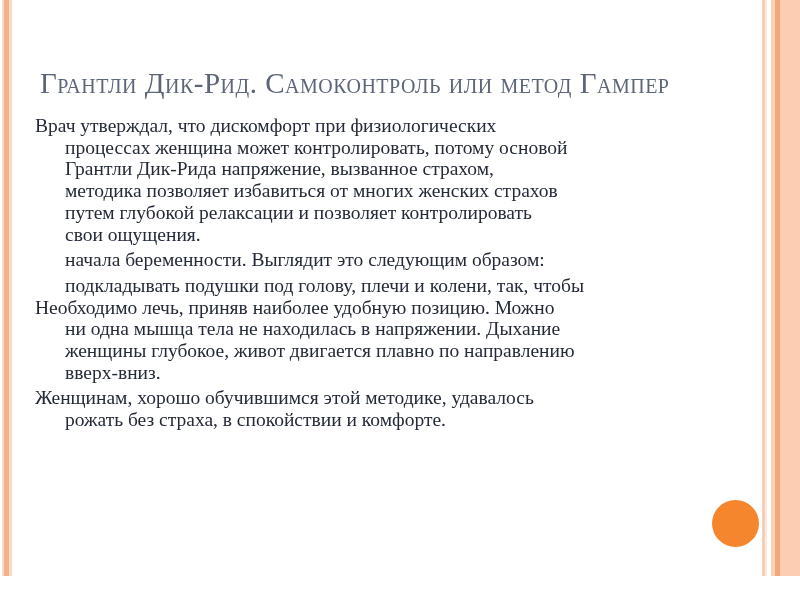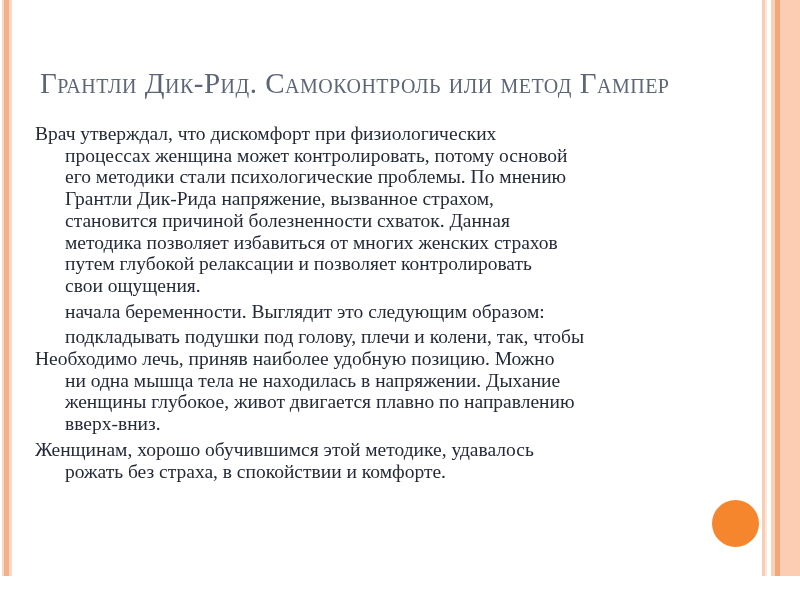--- a/index.html
+++ b/index.html
@@ -57,21 +57,21 @@
     font-size: 29px;
     line-height: 34px;
     font-variant: small-caps;
     letter-spacing: 0.5px;
     color: #5c6678;
     white-space: nowrap;
   }
 
   .content {
     position: absolute;
-    left: 35px; top: 123px;
+    left: 35px; top: 115px;
     width: 720px;
     color: #242a38;
     font-size: 19.5px;
   }
   .para { margin: 0 0 4px 0; }
   .line {
     white-space: nowrap;
     line-height: 21.7px;
   }
   .line.cont { padding-left: 30px; }
@@ -87,23 +87,21 @@
   <div class="stripe-right-band"></div>
   <div class="accent-circle"></div>
 
   <div class="title">Грантли Дик-Рид. Самоконтроль или метод Гампер</div>
 
   <div class="content">
 
     <div class="para">
       <div class="line">Врач утверждал, что дискомфорт при физиологических</div>
       <div class="line cont">процессах женщина может контролировать, потому основой</div>
-      <div class="line cont">его методики стали психологические проблемы. По мнению</div>
       <div class="line cont">Грантли Дик-Рида напряжение, вызванное страхом,</div>
-      <div class="line cont">становится причиной болезненности схваток. Данная</div>
       <div class="line cont">методика позволяет избавиться от многих женских страхов</div>
       <div class="line cont">путем глубокой релаксации и позволяет контролировать</div>
       <div class="line cont">свои ощущения.</div>
     </div>
 
     <div class="para">
       <div class="line cont">начала беременности. Выглядит это следующим образом:</div>
     </div>
 
     <div class="para">

